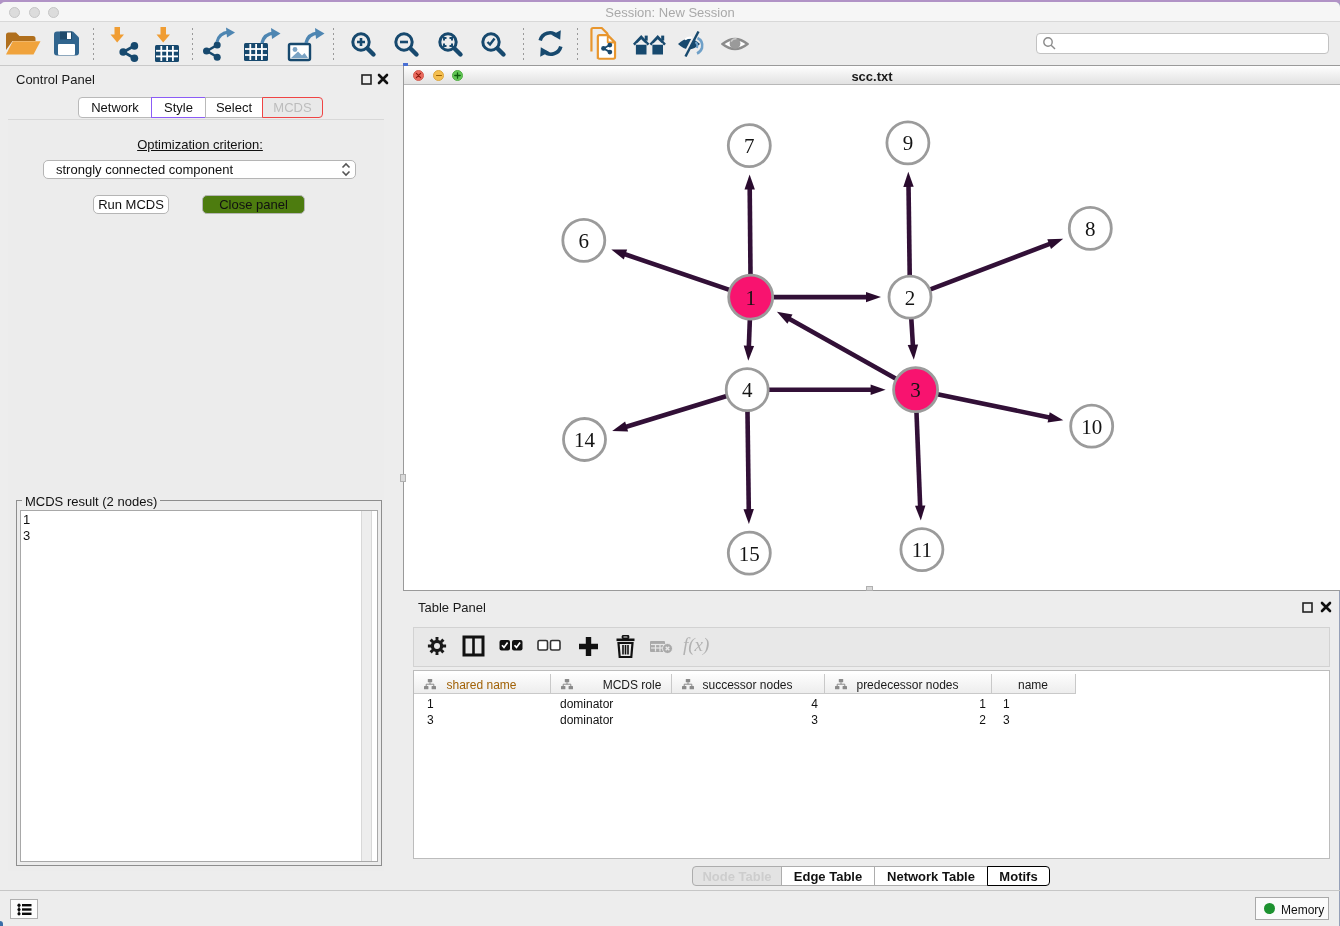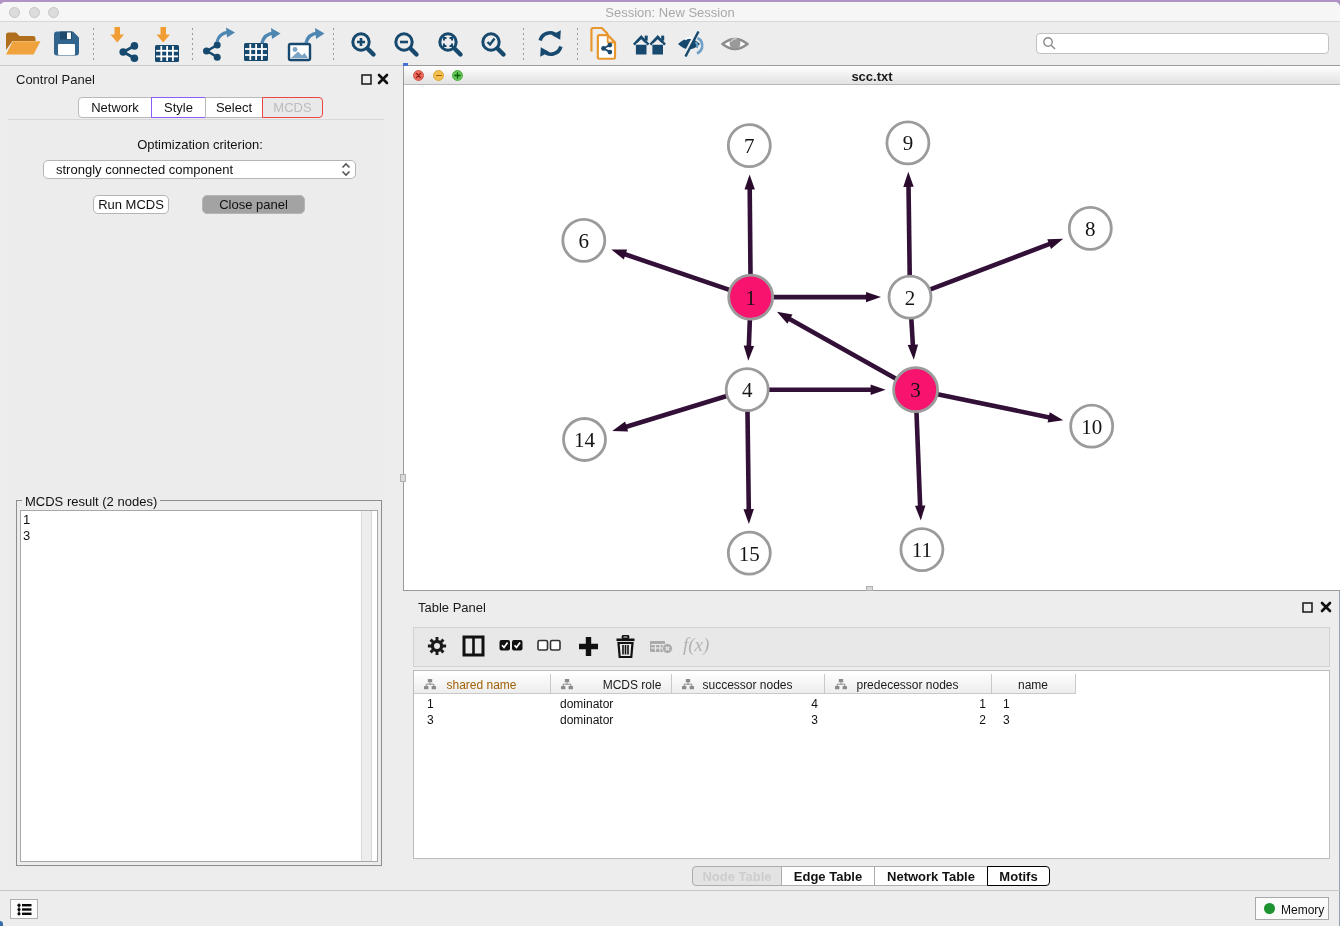--- a/index.html
+++ b/index.html
@@ -189,28 +189,28 @@
 
 <div class="abs" style="left:78px;top:97px;width:245px;height:21px;">
   <div class="abs" style="left:0;top:0;width:74px;height:21px;background:#fff;border:1px solid #b9b9b9;border-radius:4px 0 0 4px;font-size:13px;color:#111;text-align:center;line-height:20px;">Network</div>
   <div class="abs" style="left:73px;top:0;width:55px;height:21px;background:#fff;border:1px solid #8b5cf6;font-size:13px;color:#111;text-align:center;line-height:20px;">Style</div>
   <div class="abs" style="left:127px;top:0;width:58px;height:21px;background:#fff;border:1px solid #b9b9b9;font-size:13px;color:#111;text-align:center;line-height:20px;">Select</div>
   <div class="abs" style="left:184px;top:0;width:61px;height:21px;background:#e9e9e9;border:1px solid #ef4444;border-radius:0 4px 4px 0;font-size:13px;color:#bcbcbc;text-align:center;line-height:20px;">MCDS</div>
 </div>
 
 <div class="abs" style="left:8px;top:119px;width:376px;height:752px;background:#ececec;border-top:1px solid #d8d8d8;"></div>
 
-<div class="abs" style="left:0px;top:137px;width:400px;text-align:center;font-size:13px;color:#111;">Optimization criterion:</div>
+<div class="abs" style="left:0px;top:137px;width:400px;text-align:center;font-size:13px;color:#111;text-decoration:underline;">Optimization criterion:</div>
 <div class="abs" style="left:43px;top:160px;width:313px;height:19px;background:#fff;border:1px solid #b5b5b5;border-radius:5px;font-size:13px;color:#111;line-height:17px;padding-left:12px;">strongly connected component</div>
 <svg class="abs" style="left:340px;top:162px;" width="12" height="15" viewBox="0 0 12 15">
     <path d="M2.5 5.5 L6 2 L9.5 5.5" fill="none" stroke="#555" stroke-width="1.6"></path>
     <path d="M2.5 9.5 L6 13 L9.5 9.5" fill="none" stroke="#555" stroke-width="1.6"></path>
   </svg>
 <div class="abs" style="left:93px;top:195px;width:76px;height:19px;background:#fff;border:1px solid #b5b5b5;border-radius:5px;font-size:13px;color:#111;text-align:center;line-height:17px;">Run MCDS</div>
-<div class="abs" style="left:202px;top:195px;width:103px;height:19px;background:#a3a3a3;border:1px solid #b5b5b5;border-radius:5px;font-size:13px;color:#111;text-align:center;line-height:17px;">Close panel</div>
+<div class="abs" style="left:202px;top:195px;width:103px;height:19px;background:#4d7c0f;border:1px solid #b5b5b5;border-radius:5px;font-size:13px;color:#111;text-align:center;line-height:17px;">Close panel</div>
 
 <div class="abs" style="left:16px;top:500px;width:366px;height:366px;border:1px solid #8e8e8e;"></div>
 <div class="abs" style="left:22px;top:494px;background:#ececec;padding:0 3px;font-size:13px;color:#111;">MCDS result (2 nodes)</div>
 <div class="abs" style="left:20px;top:510px;width:358px;height:352px;background:#fff;border:1px solid #a8a8a8;"></div>
 <div class="abs" style="left:361px;top:511px;width:11px;height:350px;background:#ededed;border-left:1px solid #d8d8d8;border-right:1px solid #d8d8d8;"></div>
 <div class="abs" style="left:23px;top:512px;font-size:13px;color:#111;line-height:16px;">1<br>3</div>
 
 <div class="abs" style="left:403px;top:65px;width:937px;height:526px;border:1px solid #9a9a9a;border-right:none;background:#fff;"></div>
 <div class="abs" style="left:404px;top:66px;width:936px;height:19px;background:linear-gradient(#fefefe,#e2e2e2);border-bottom:1px solid #b8b8b8;"></div>
 <div class="abs" style="left:403px;top:63px;width:5px;height:3px;background:#4a6fd4;"></div>

